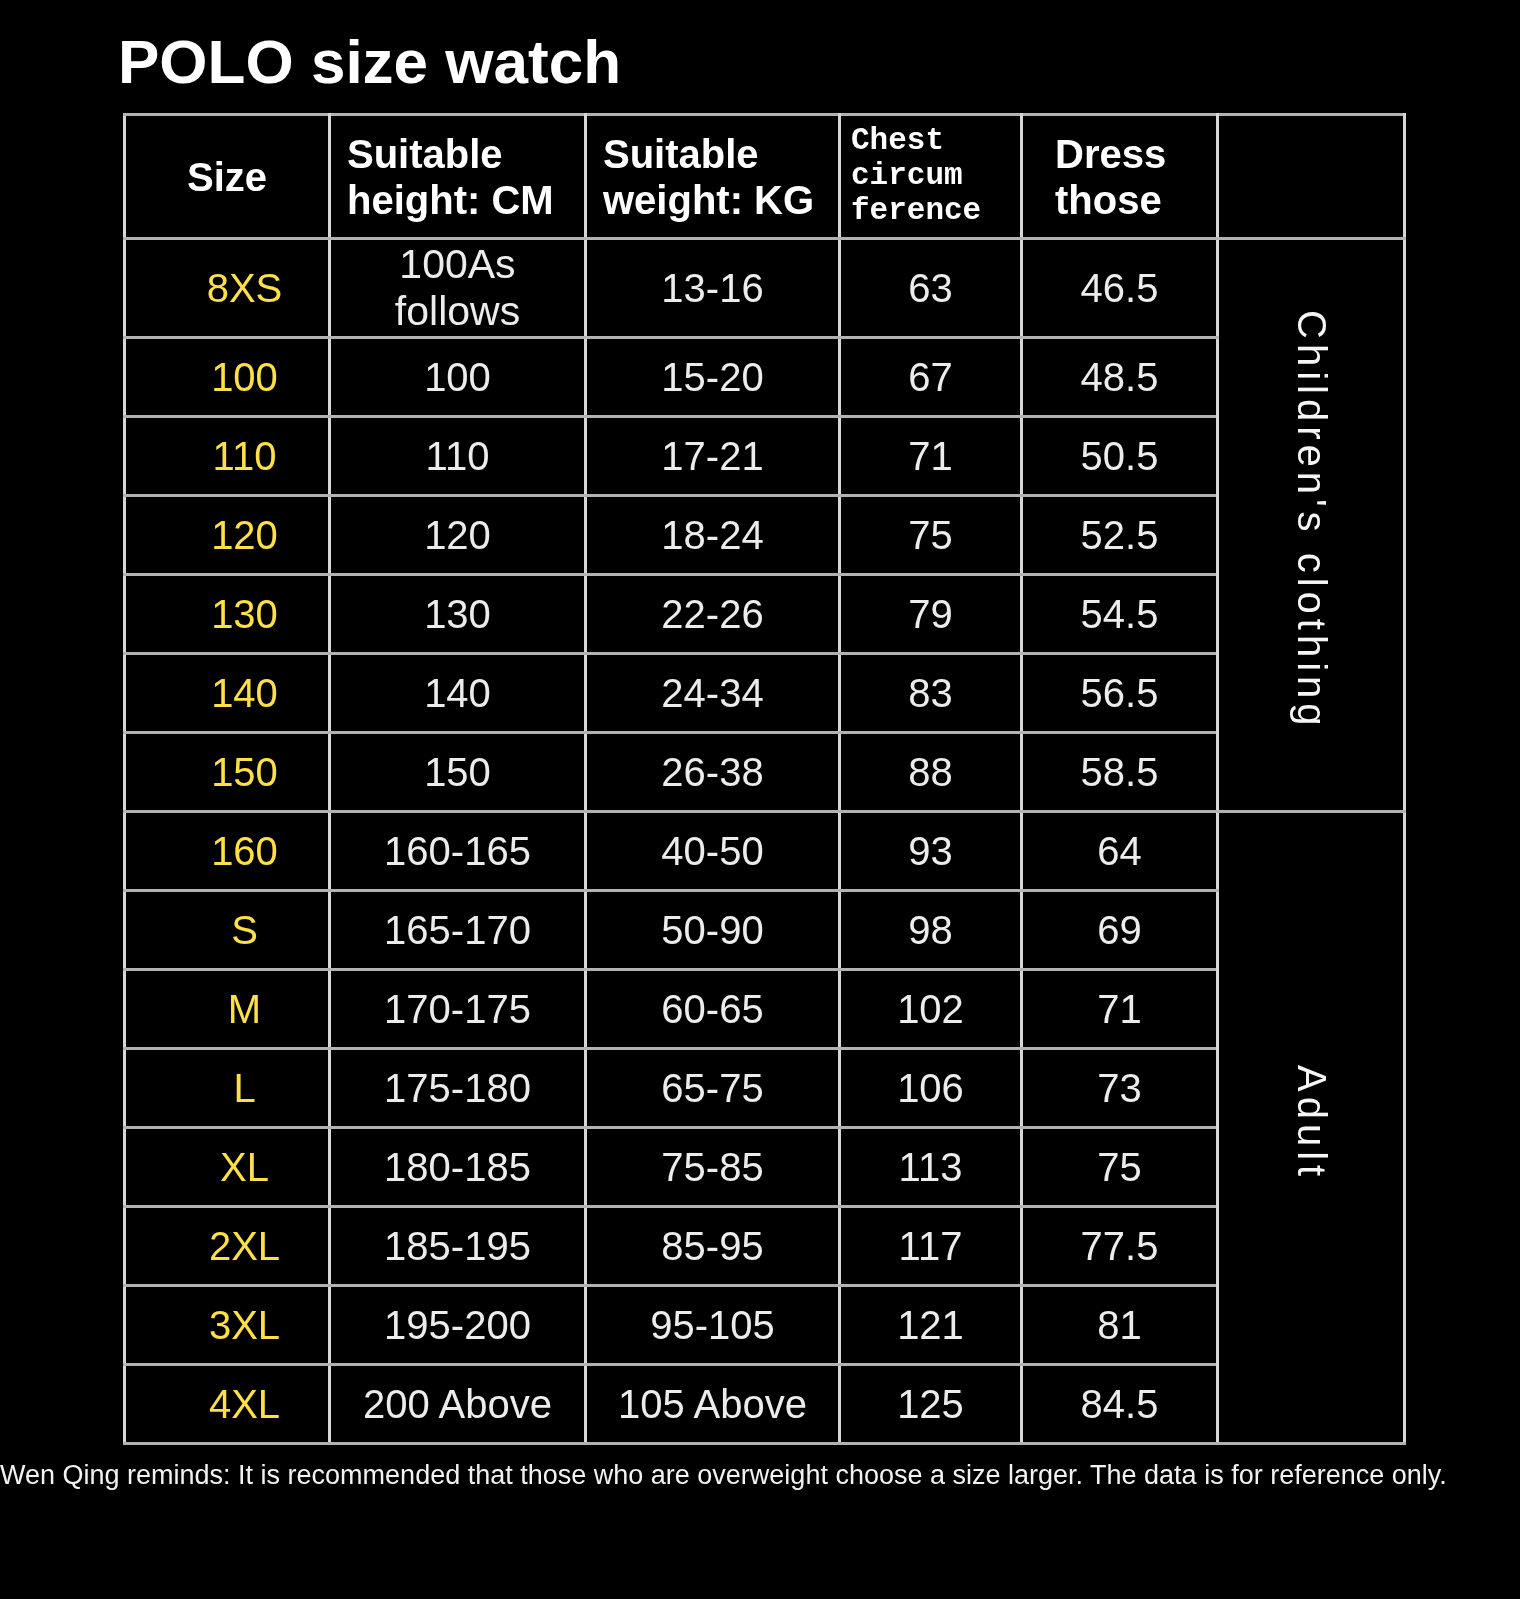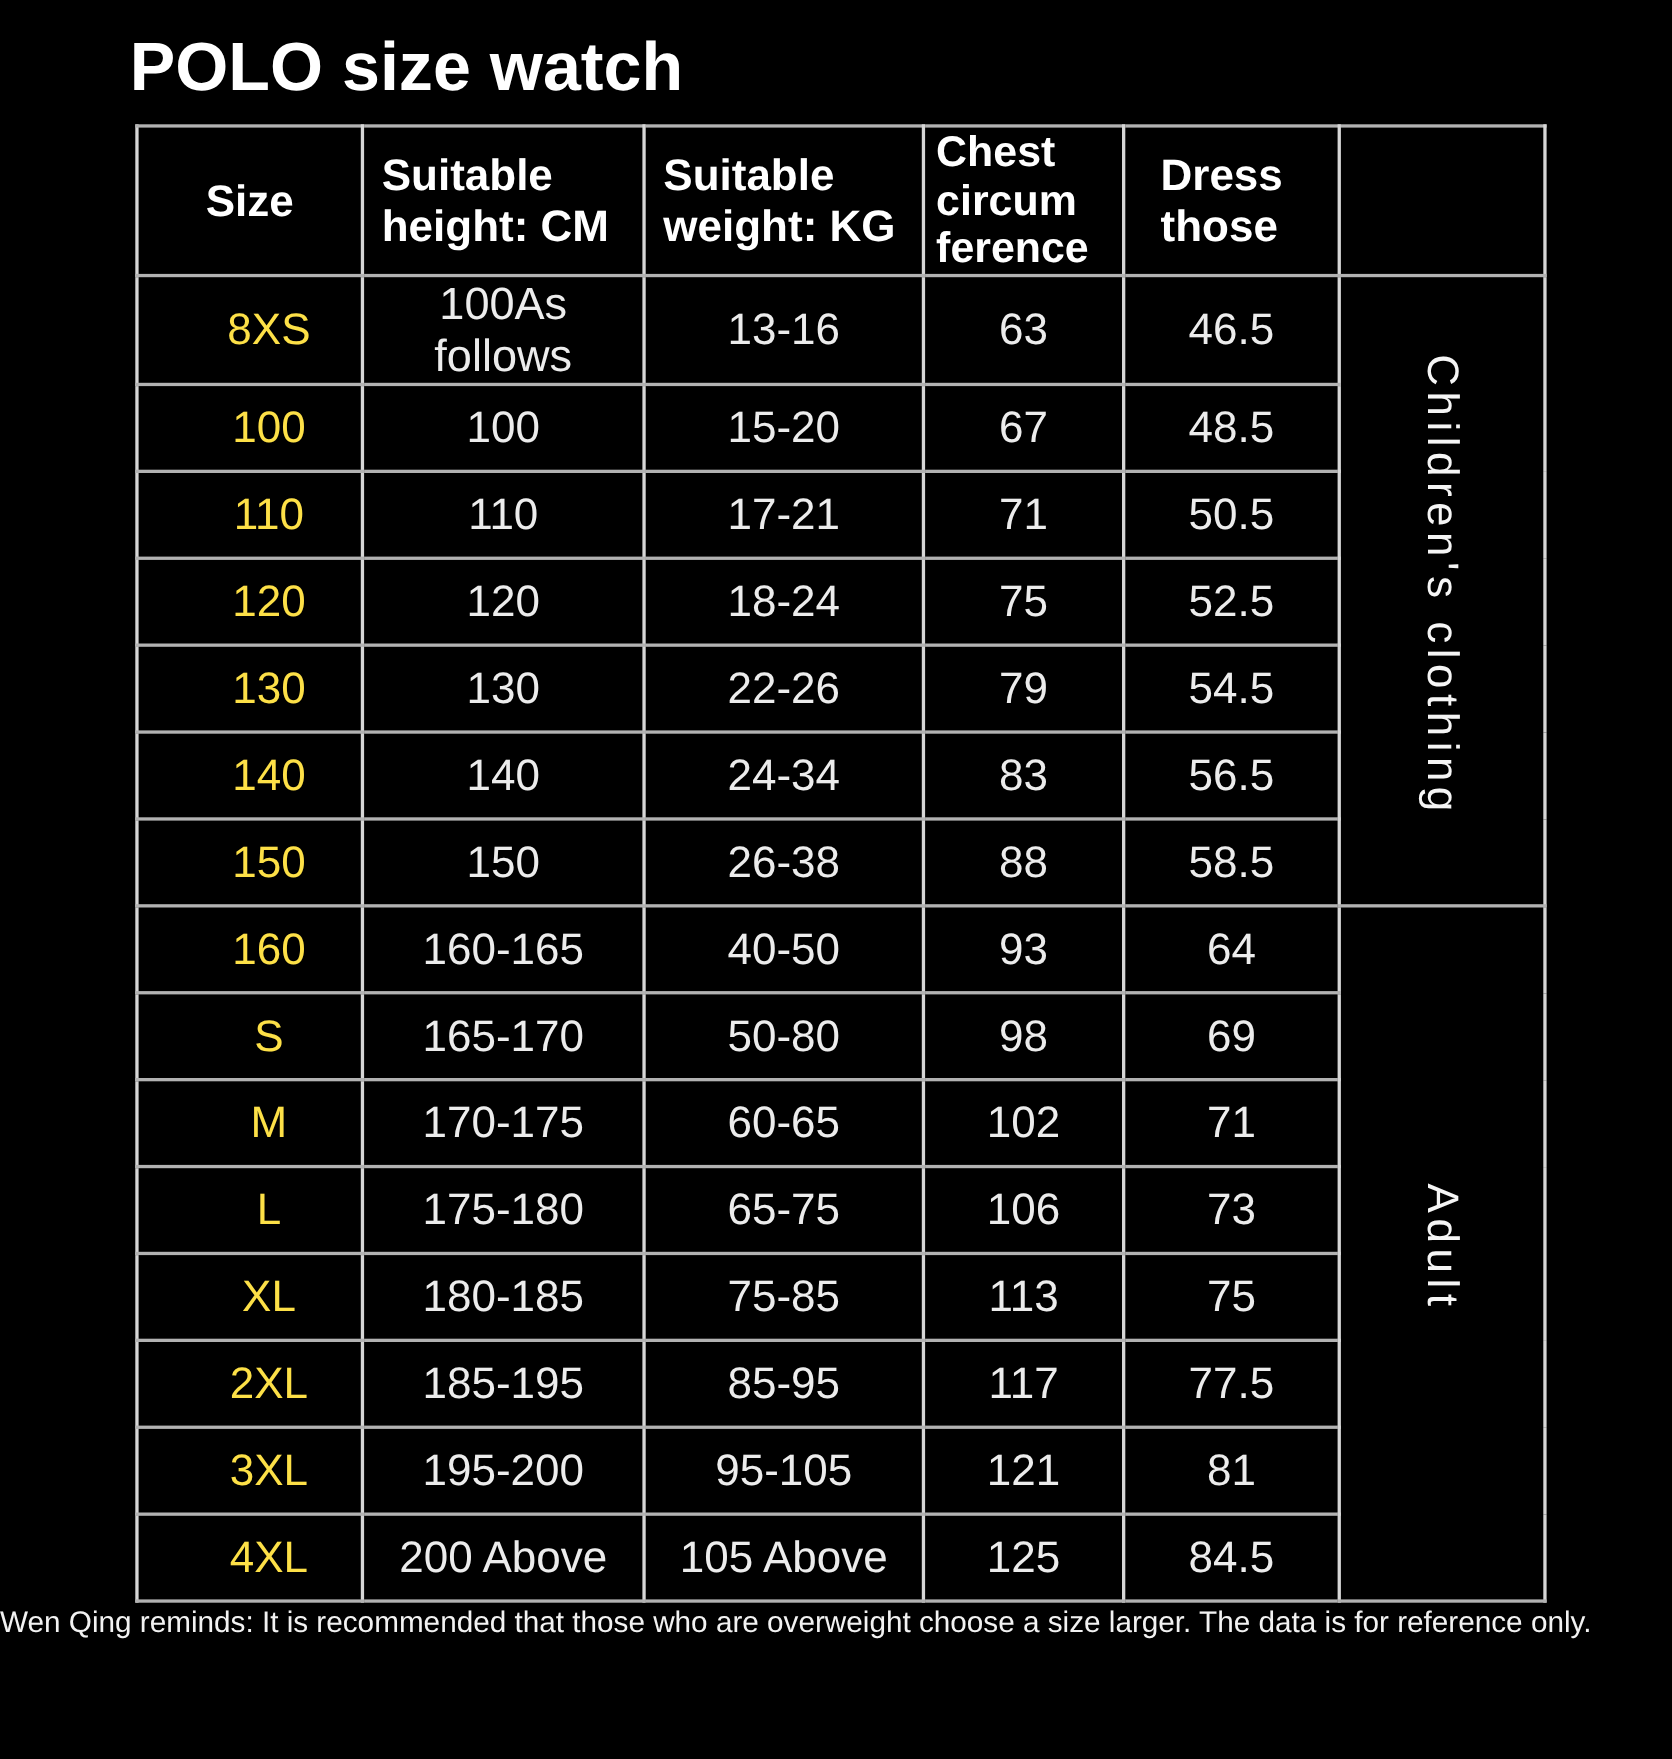--- a/index.html
+++ b/index.html
@@ -46,21 +46,21 @@
   th {
     font-weight: 600;
     font-size: 40px;
     line-height: 1.15;
     vertical-align: middle;
     text-align: left;
     color: #ffffff;
   }
   th.th-size { text-align: center; }
   th.th-height, th.th-weight { padding-left: 16px; }
-  th.th-chest { font-size: 39px; padding-left: 10px; line-height: 1.12; }
+  th.th-chest { font-size: 31px; padding-left: 10px; line-height: 1.12; font-family: Liberation Mono, monospace; }
   th.th-dress { padding-left: 32px; }
   td {
     text-align: center;
     vertical-align: middle;
     font-size: 40px;
     color: #ececec;
   }
   td.td-size { color: #fde047; padding-left: 36px; }
   td.small { font-size: 41px; }
   td.td-category { vertical-align: middle; text-align: center; }
@@ -177,21 +177,21 @@
         <td class="td-size">160</td>
         <td class="td-height">160-165</td>
         <td class="td-weight">40-50</td>
         <td class="td-chest">93</td>
         <td class="td-dress">64</td>
         <td rowspan="8" class="td-category"><span class="vertical-text">Adult</span></td>
       </tr>
       <tr>
         <td class="td-size">S</td>
         <td class="td-height">165-170</td>
-        <td class="td-weight">50-80</td>
+        <td class="td-weight">50-90</td>
         <td class="td-chest">98</td>
         <td class="td-dress">69</td>
       </tr>
       <tr>
         <td class="td-size">M</td>
         <td class="td-height">170-175</td>
         <td class="td-weight">60-65</td>
         <td class="td-chest">102</td>
         <td class="td-dress">71</td>
       </tr>

